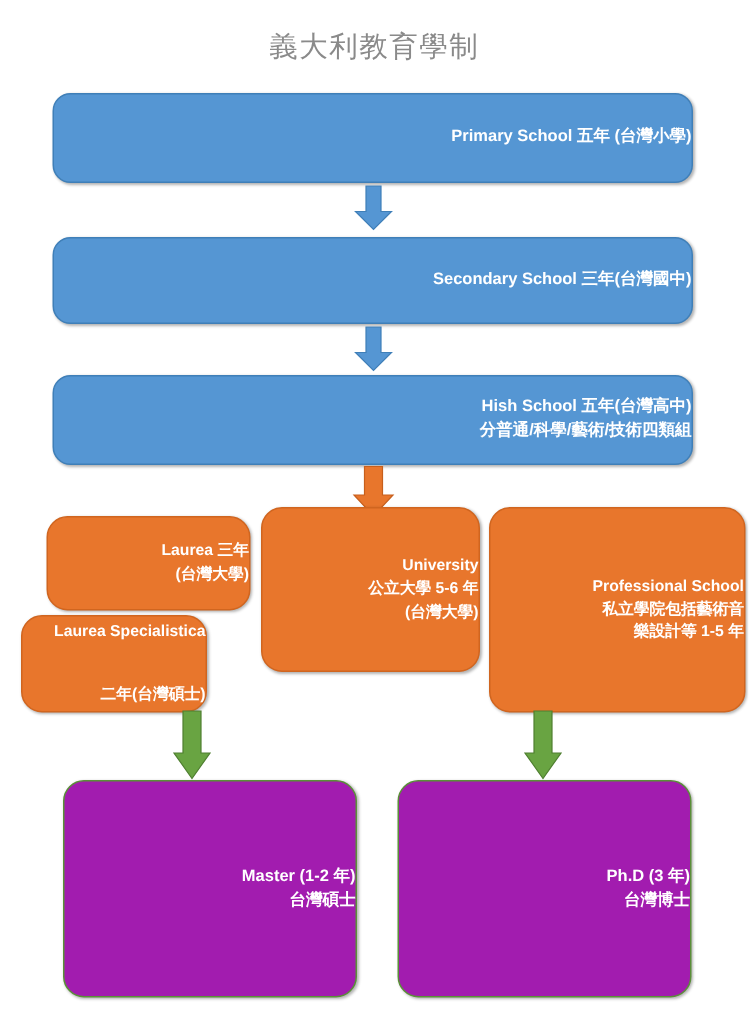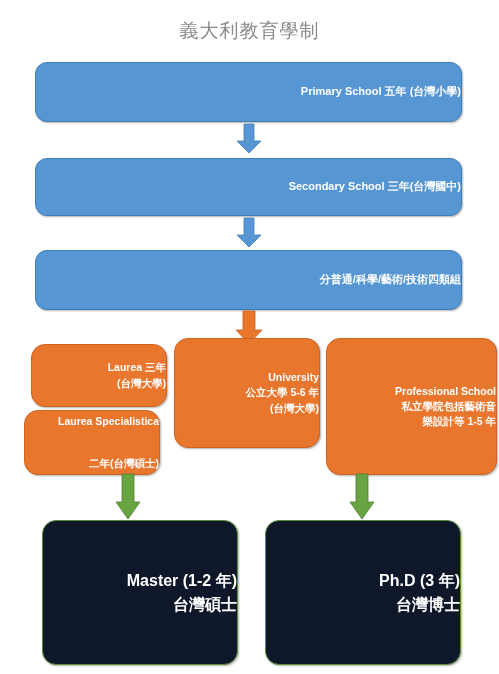--- a/index.html
+++ b/index.html
@@ -54,23 +54,23 @@
     font-weight: bold;
   }
   .orange {
     background: #e8762c;
     border: 1px solid #d0651f;
     font-size: 10.5px;
     font-weight: bold;
     border-radius: 14px;
   }
   .green {
-    background: #0f172a;
+    background: #a21caf;
     border: 1px solid #5a8f38;
-    font-size: 16px;
+    font-size: 11px;
     font-weight: bold;
     border-radius: 14px;
   }
   .arrow {
     position: absolute;
   }
   .arrow svg {
     display: block;
     overflow: visible;
   }
@@ -96,35 +96,36 @@
     <span class="ln">Secondary School  三年(台灣國中)</span>
   </div>
 
   <div class="arrow" style="left:236px; top:208px; width:26px; height:30px;">
     <svg width="26" height="30" viewBox="0 0 26 30">
       <path d="M8,0 L18,0 L18,17 L25,17 L13,29 L1,17 L8,17 Z" fill="#5596d3" stroke="#3f7fb8" stroke-width="0.8"></path>
     </svg>
   </div>
 
   <div class="node blue" style="left:35px; top:240px; width:427px; height:60px;">
+    <span class="ln">Hish School  五年(台灣高中)</span>
     <span class="ln">分普通/科學/藝術/技術四類組</span>
   </div>
 
   <div class="arrow" style="left:234px; top:301px; width:30px; height:34px;">
     <svg width="30" height="34" viewBox="0 0 30 34">
       <path d="M9,0 L21,0 L21,19 L28,19 L15,33 L2,19 L9,19 Z" fill="#e8762c" stroke="#c75f1c" stroke-width="0.8"></path>
     </svg>
   </div>
 
   <div class="node orange" style="left:31px; top:334px; width:136px; height:63px;">
     <span class="ln">Laurea  三年</span>
     <span class="ln">(台灣大學)</span>
   </div>
 
-  <div class="node orange" style="left:24px; top:400px; width:136px; height:65px;gap:27px;">
+  <div class="node orange" style="left:14px; top:400px; width:124px; height:65px;gap:27px;">
     <span class="ln">Laurea Specialistica</span>
     <span class="ln">二年(台灣碩士)</span>
   </div>
 
   <div class="node orange" style="left:174px; top:328px; width:146px; height:110px;">
     <span class="ln">University</span>
     <span class="ln">公立大學 5-6 年</span>
     <span class="ln">(台灣大學)</span>
   </div>
 

